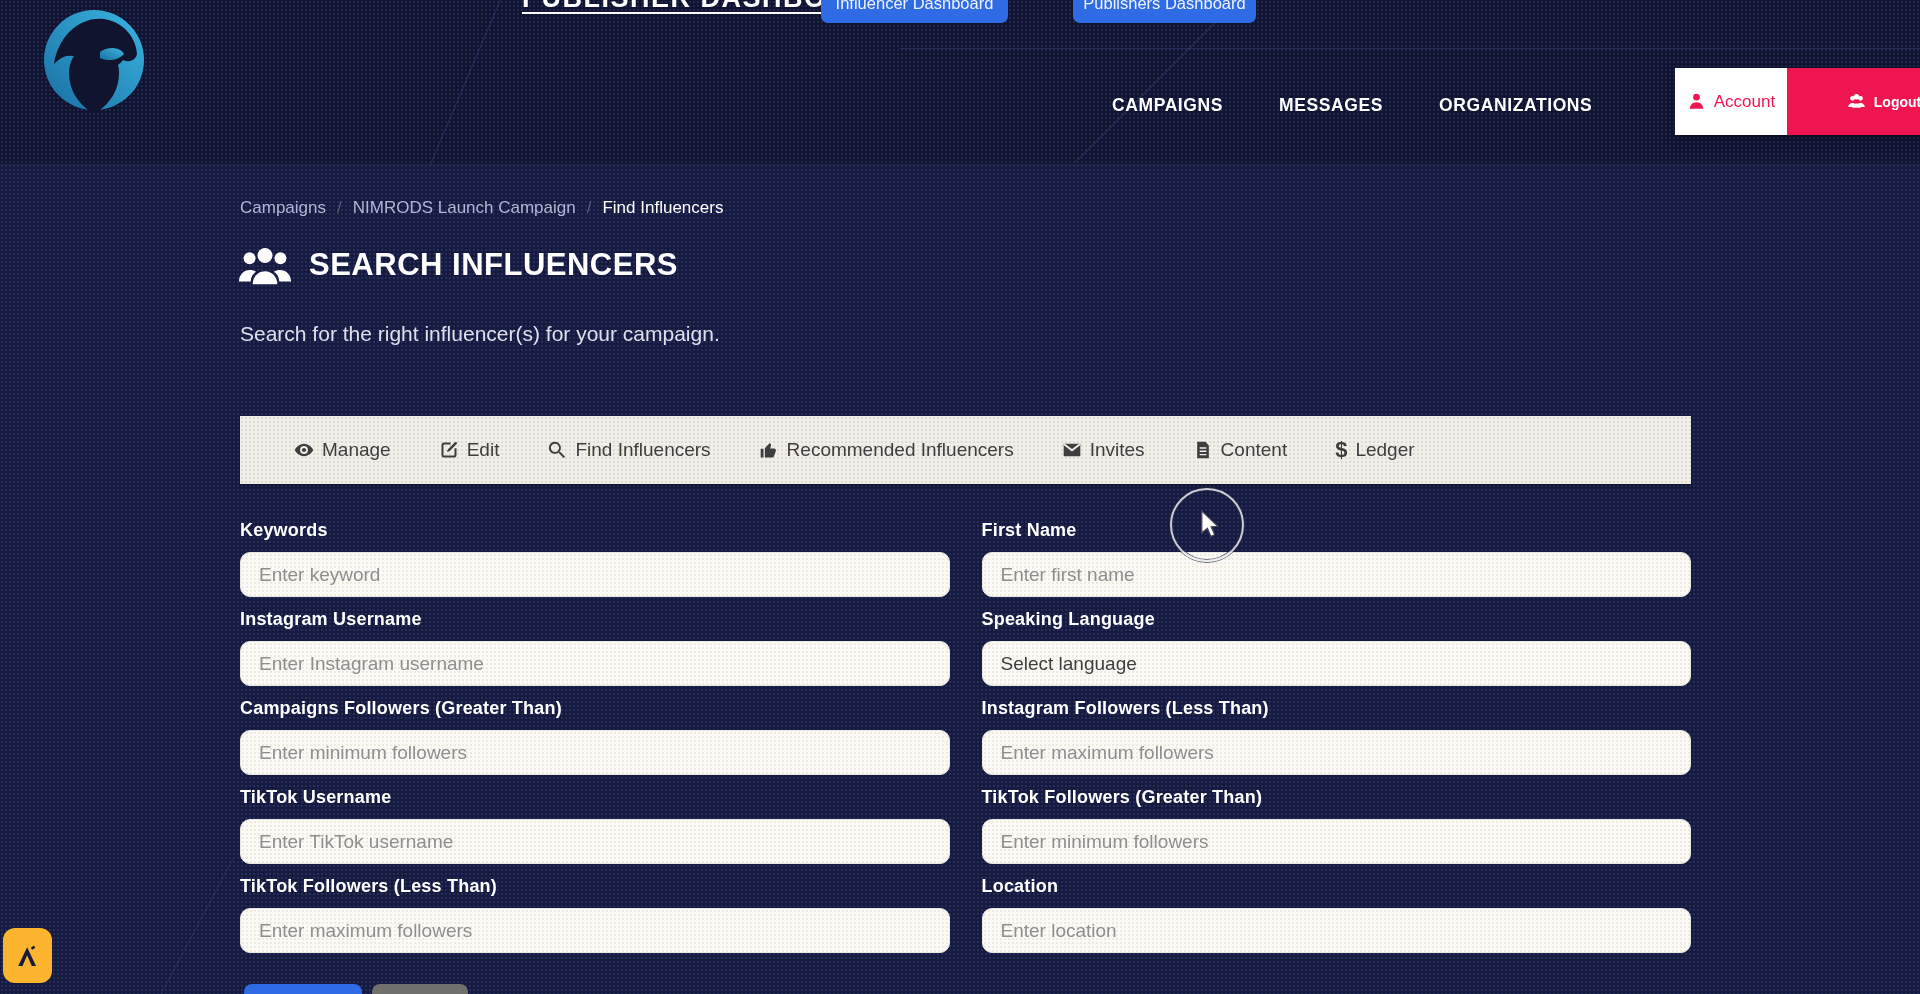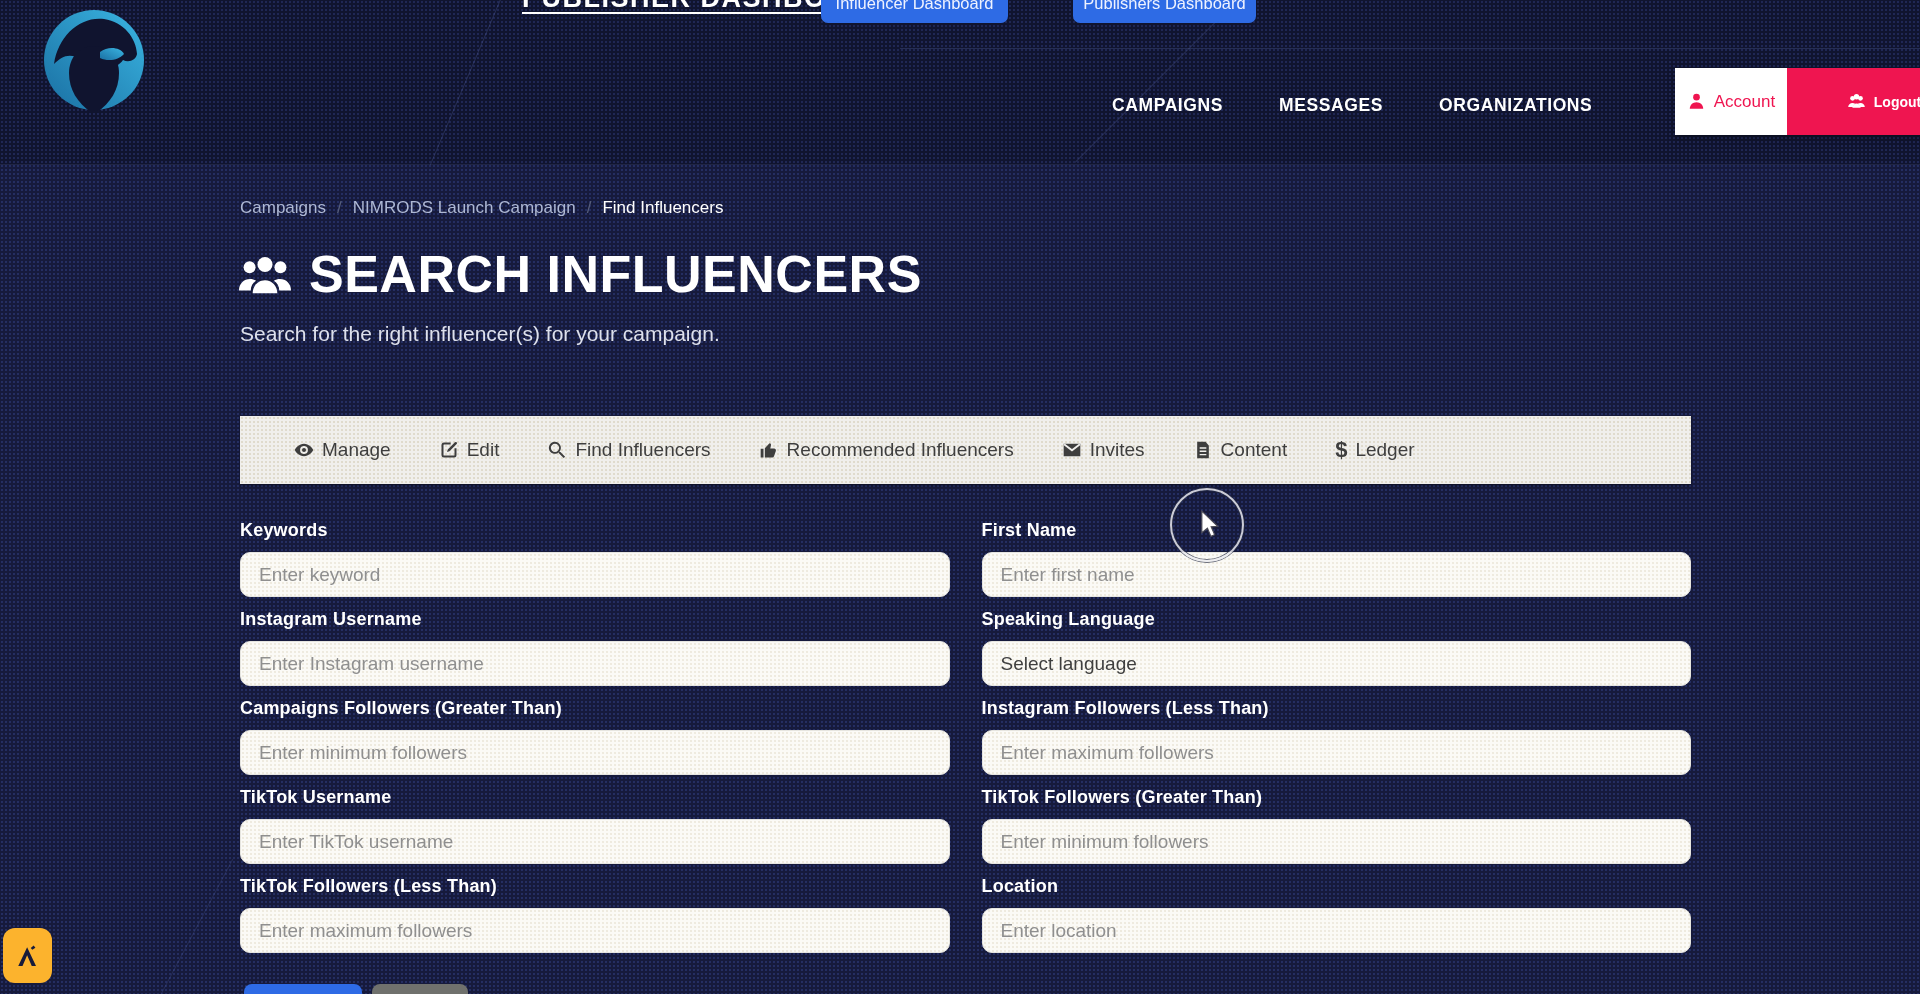--- a/index.html
+++ b/index.html
@@ -59,21 +59,21 @@
     background:#ef1550; color:#fff; font-size:14px; font-weight:700; cursor:pointer;padding-left:24px;
   }
   .auth-icon { width:19px; height:19px; flex:0 0 auto; }
   
   .breadcrumb { position:absolute; left:240px; top:198px; font-size:17px; display:flex; gap:11px; align-items:center; z-index:2;}
   .crumb-link { color:#aeb8d4; cursor:pointer; }
   .crumb-sep { color:#565e7c; }
   .crumb-current { color:#ffffff; }
   .title-row { position:absolute; left:238px; top:244px; display:flex; align-items:center; gap:17px; color:#fff; z-index:2;}
   .title-users-icon { width:54px; height:42px; }
-  .page-title { font-size:52px; font-weight:800; letter-spacing:0.5px; }
+  .page-title { font-size:31px; font-weight:800; letter-spacing:0.5px; }
   .subtitle { position:absolute; left:240px; top:322px; font-size:21px; color:#dde0ec; z-index:2;}
   
   .tabbar {
     position:absolute; left:240px; top:416px; width:1451px; height:68px;
     background-color:#f0efec;
     background-image: radial-gradient(rgba(165,145,95,0.22) 1px, transparent 1.3px);
     background-size:4px 4px;
     display:flex; align-items:center; padding-left:54px; gap:48px;
     color:#3e3e3e; z-index:2; box-shadow:0 2px 2px rgba(0,0,0,0.3);
   }

